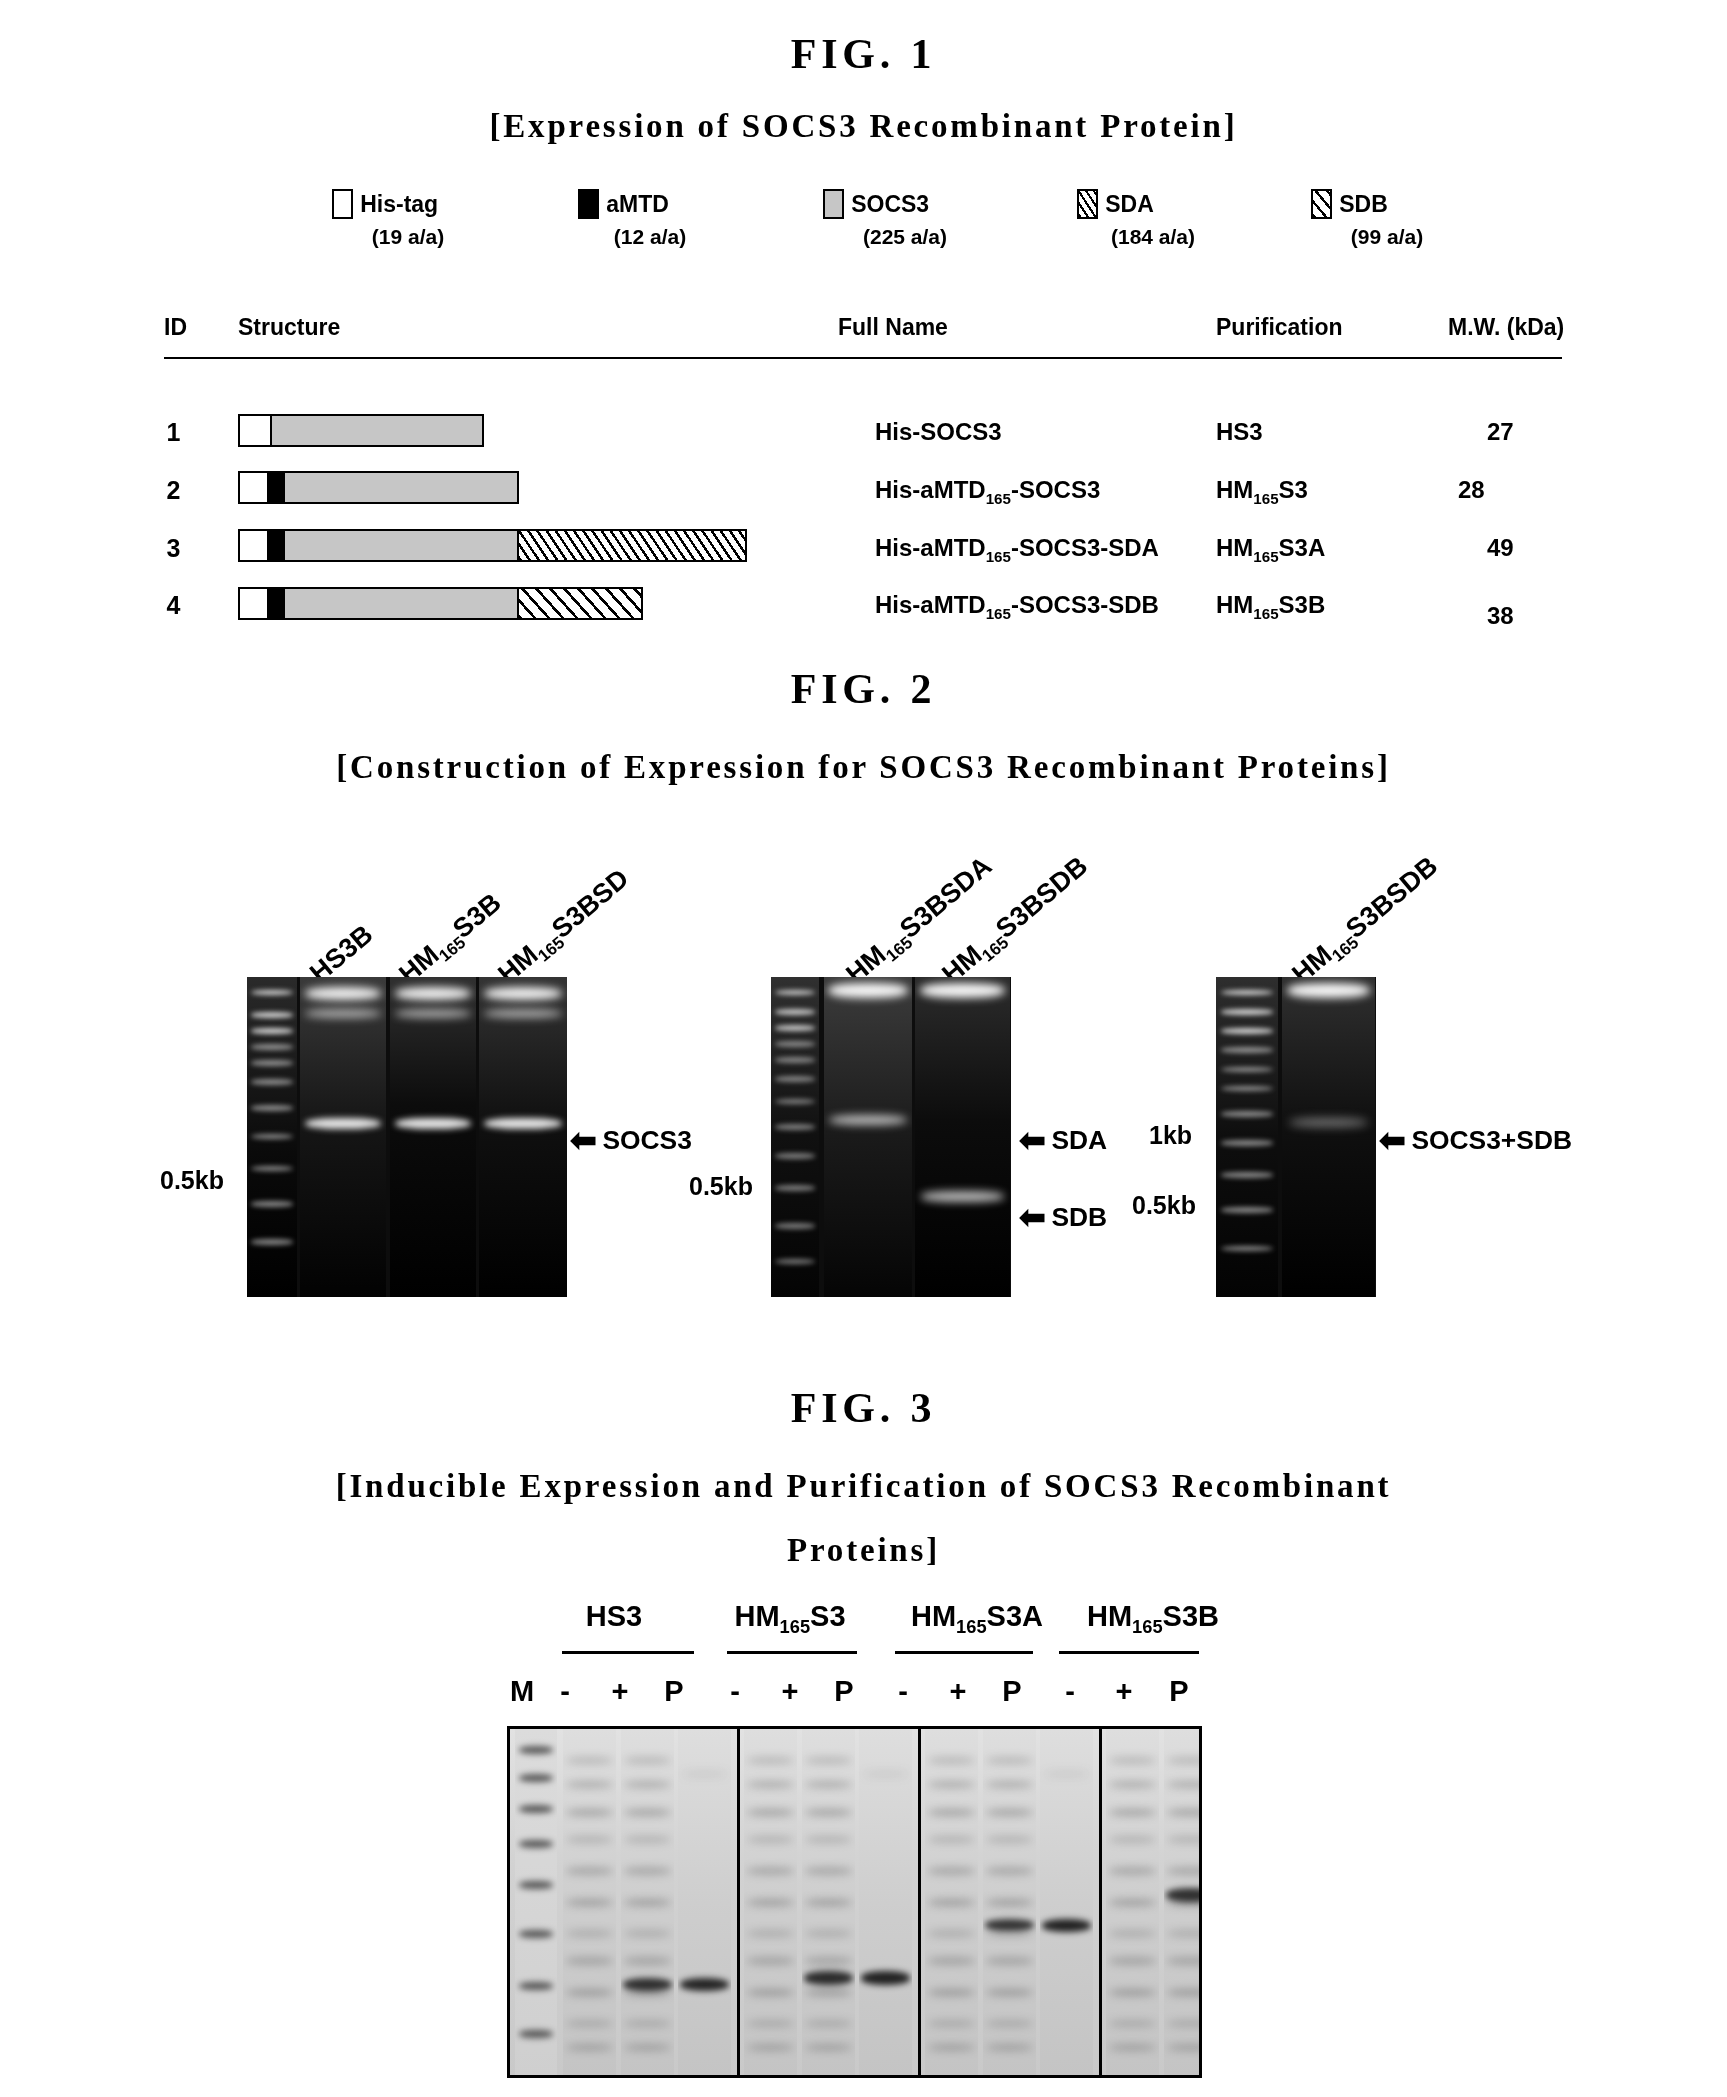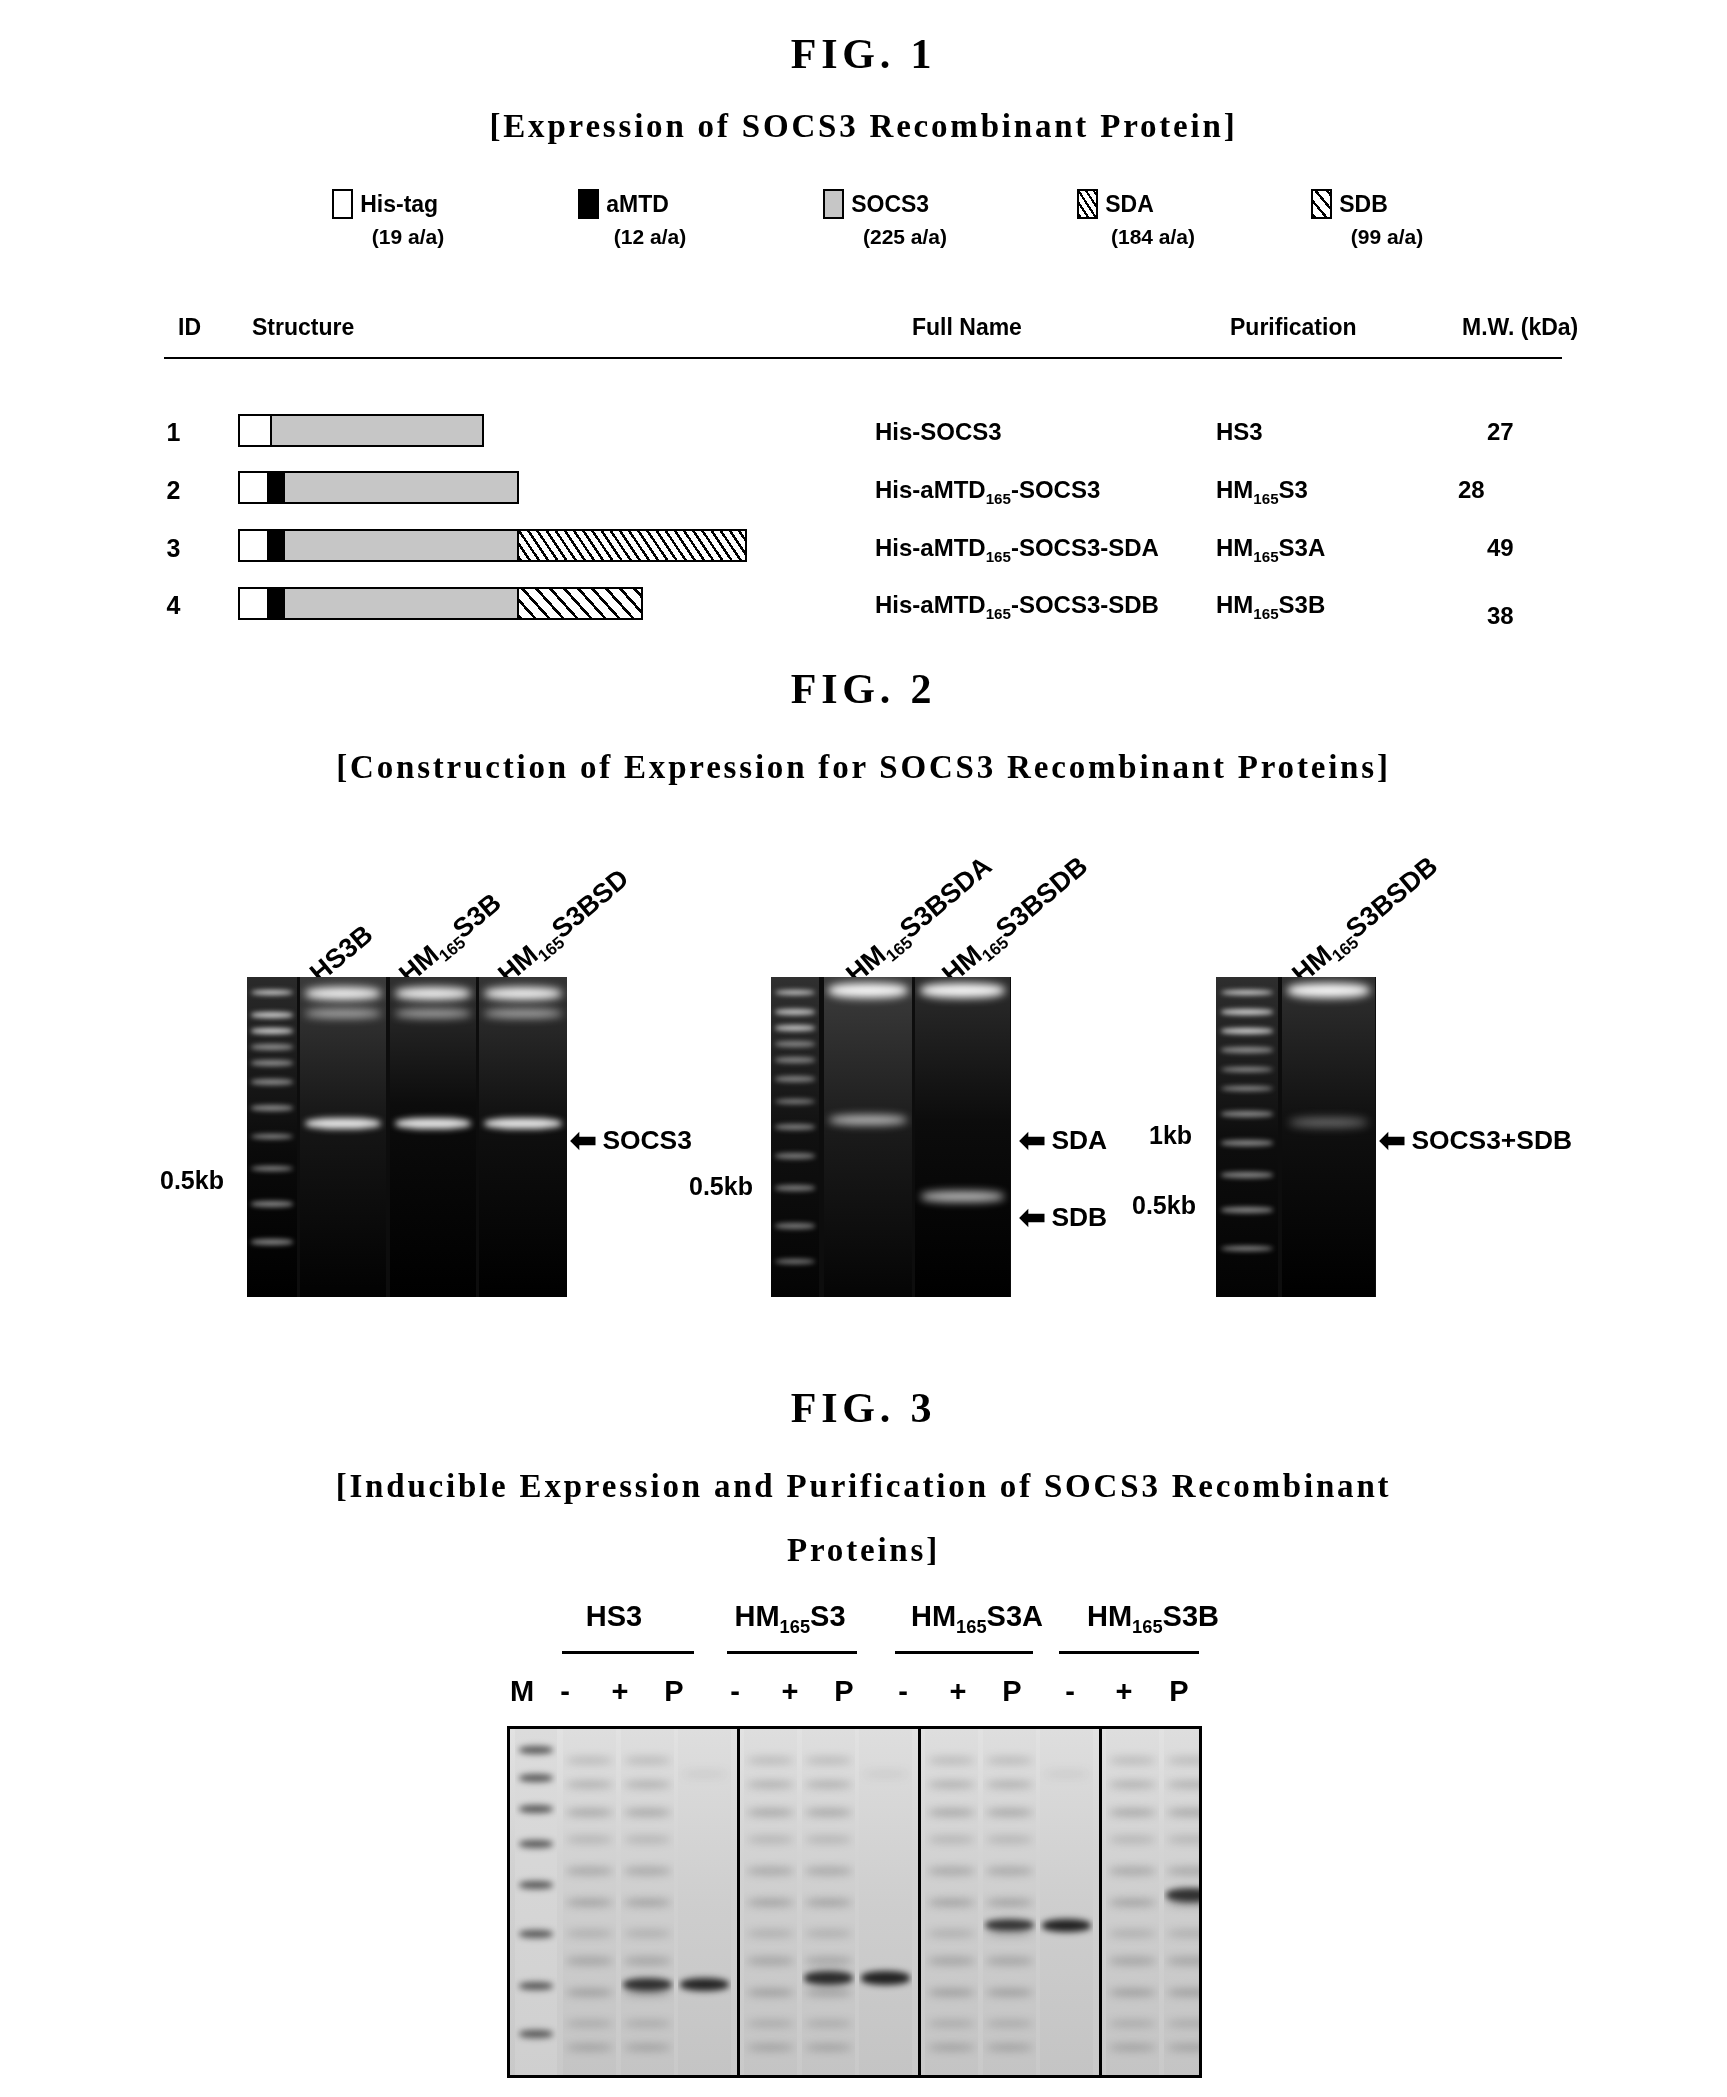--- a/index.html
+++ b/index.html
@@ -27,21 +27,21 @@
   .sw-gray{background:#c6c6c6;}
   .sw-sda{background:
      repeating-linear-gradient(57deg,#000 0 2.1px,#fff 2.1px 6.4px);}
   .sw-sdb{background:
      repeating-linear-gradient(50deg,#000 0 2.4px,#fff 2.4px 8.8px);}
   .leg-label{font-size:23px;font-weight:bold;white-space:nowrap;}
   .leg-sub{font-size:21px;font-weight:bold;margin-top:6.4px;text-align:center;width:100%;}
 
   
   .tbl{position:absolute;left:164px;top:314px;width:1398px;}
-  .tbl-head{position:relative;height:42px;margin-left:14px;}
+  .tbl-head{position:relative;height:42px;}
   .th{position:absolute;font-size:23px;font-weight:bold;white-space:nowrap;}
   .rule{position:absolute;left:0;right:0;height:2.4px;background:#000;}
   .row{position:relative;height:0;}
   .rid{position:absolute;font-size:25px;font-weight:bold;}
   .bar{position:absolute;height:33px;box-sizing:border-box;display:flex;border:2.2px solid #000;}
   .seg{height:100%;box-sizing:border-box;}
   .seg-his{background:#fff;}
   .seg-amtd{background:#000;}
   .seg-socs3{background:#c6c6c6;}
   .seg-sda{background:repeating-linear-gradient(56deg,#000 0 2.4px,#fff 2.4px 7.6px);}
@@ -116,21 +116,21 @@
       <span class="leg-label">SDB</span>
     </div>
     <div class="leg-sub" style="width:152px;">(99 a/a)</div>
   </div>
 </div>
 
 <div class="tbl">
   <div class="tbl-head">
     <span class="th" style="left:0;">ID</span>
     <span class="th" style="left:74px;">Structure</span>
-    <span class="th" style="left:734px;text-align:right;">Full Name</span>
+    <span class="th" style="left:674px;text-align:right;">Full Name</span>
     <span class="th" style="left:1052px;">Purification</span>
     <span class="th" style="left:1284px;">M.W. (kDa)</span>
   </div>
   <div class="rule" style="top:43px;"></div>
 
   <div class="row">
     <span class="rid" style="left:2.4px;top:62px;">1</span>
     <div class="bar" style="left:74px;top:58px;">
       <div class="seg seg-his" style="width:30px;"></div>
       <div class="seg seg-socs3 bdl" style="width:212px;"></div>

